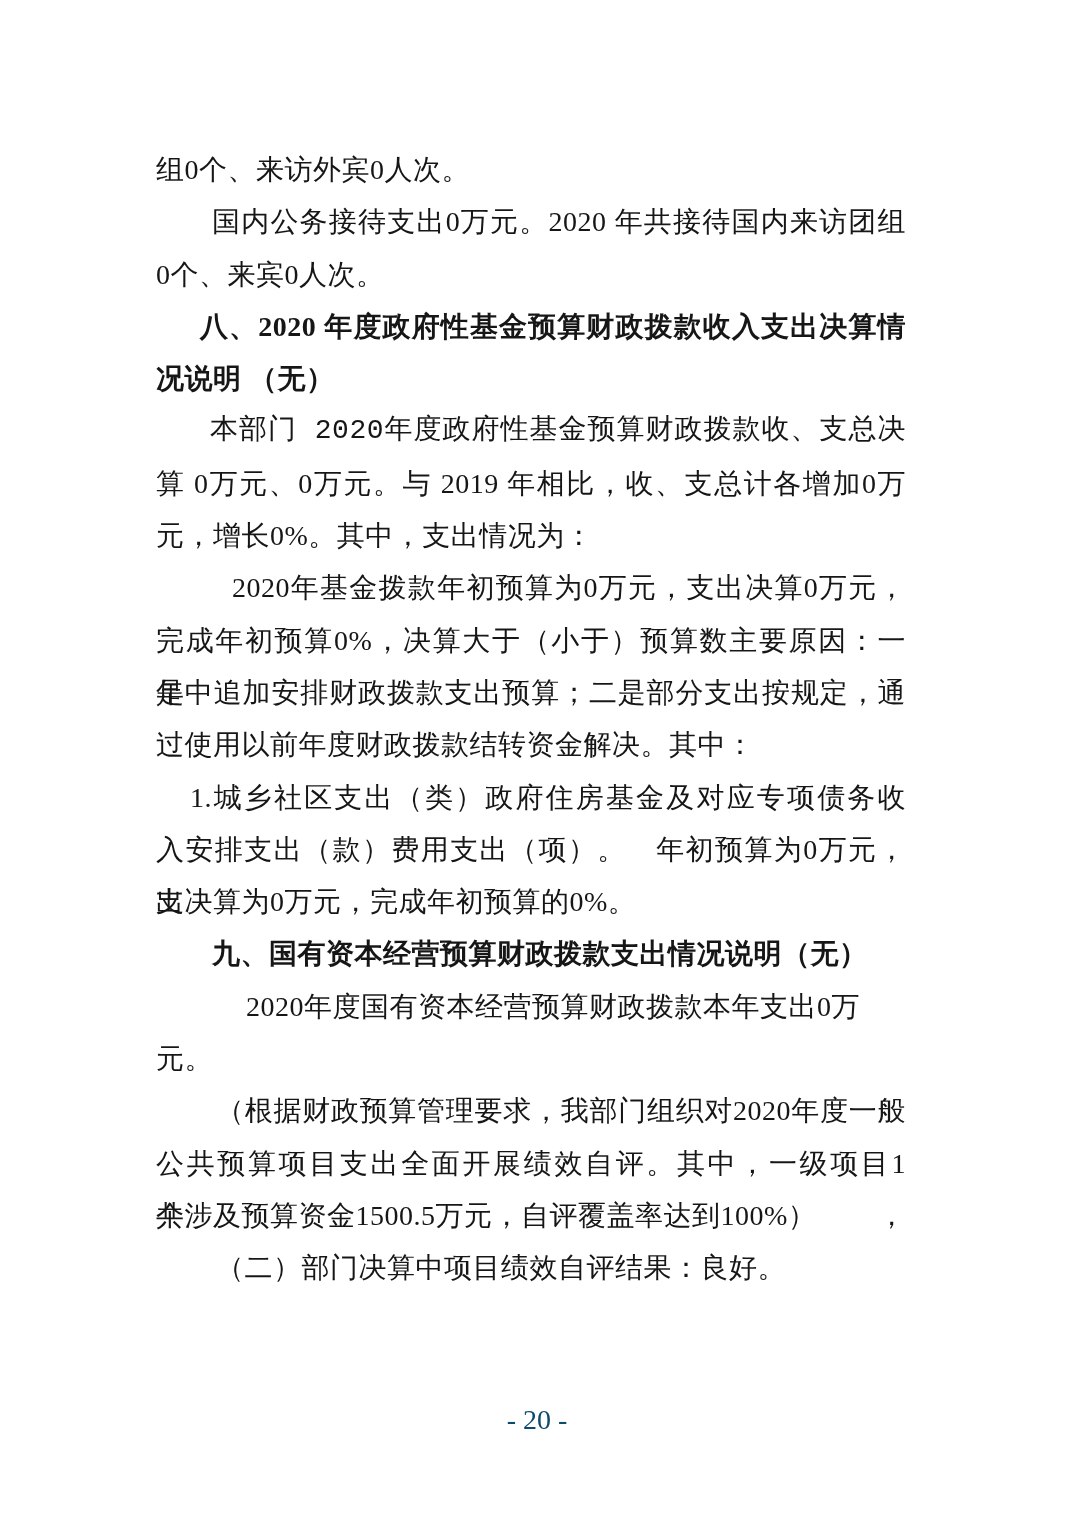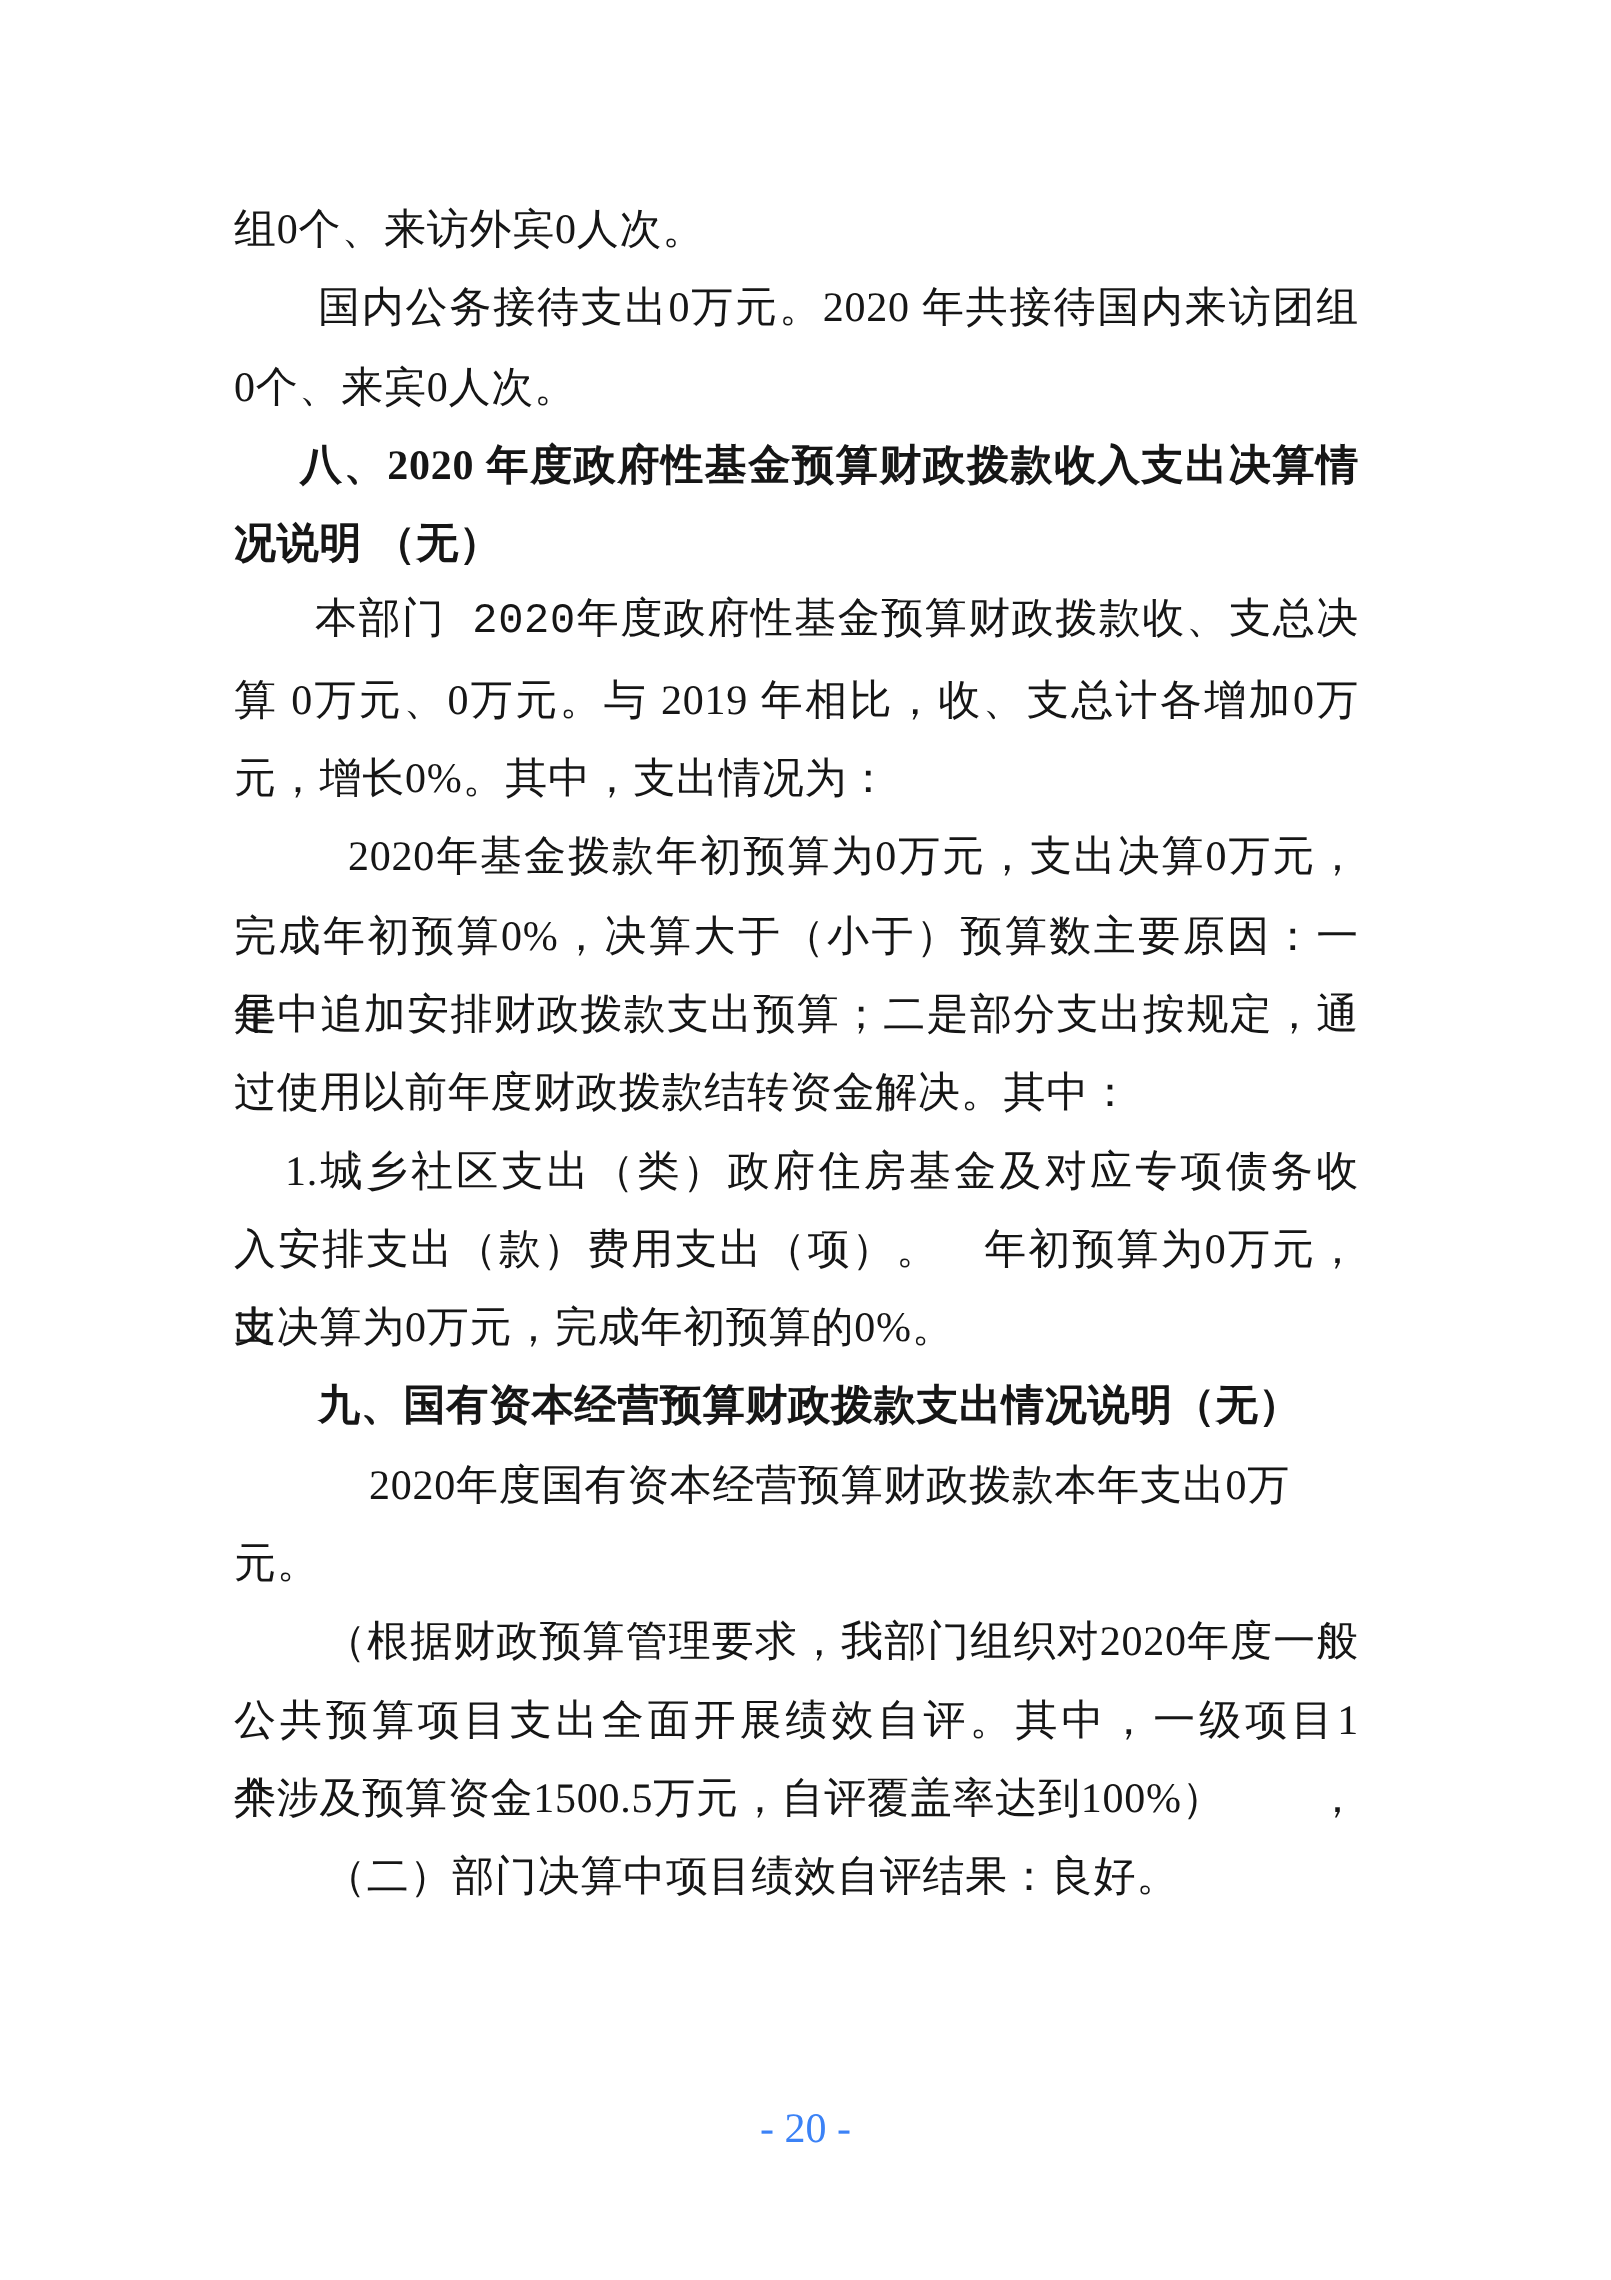--- a/index.html
+++ b/index.html
@@ -12,21 +12,21 @@
     width: 1074px;
     height: 1520px;
     background: #ffffff;
     overflow: hidden;
     font-family: "Liberation Serif", "DejaVu Serif", serif;
     color: #161616;
   }
   .content {
     position: absolute;
     left: 156px;
-    top: 128px;
+    top: 144px;
     width: 750px;
   }
   .line {
     height: 52.3px;
     line-height: 52.3px;
     font-size: 28px;
     letter-spacing: 0.5px;
     text-align: left;
     white-space: pre;
   }
@@ -40,21 +40,21 @@
     font-weight: 700;
   }
   .pagenum {
     position: absolute;
     left: 0;
     top: 1398px;
     width: 1074px;
     text-align: center;
     font-size: 28px;
     line-height: 44px;
-    color: #3b82f6;
+    color: #0c4a6e;
   }
 </style>
 </head>
 <body>
 
 <div class="page">
   <div class="content">
       <div class="line">组0个、来访外宾0人次。</div>
       <div class="line fill" style="padding-left: 56px;">国内公务接待支出0万元。2020 年共接待国内来访团组</div>
       <div class="line">0个、来宾0人次。</div>

